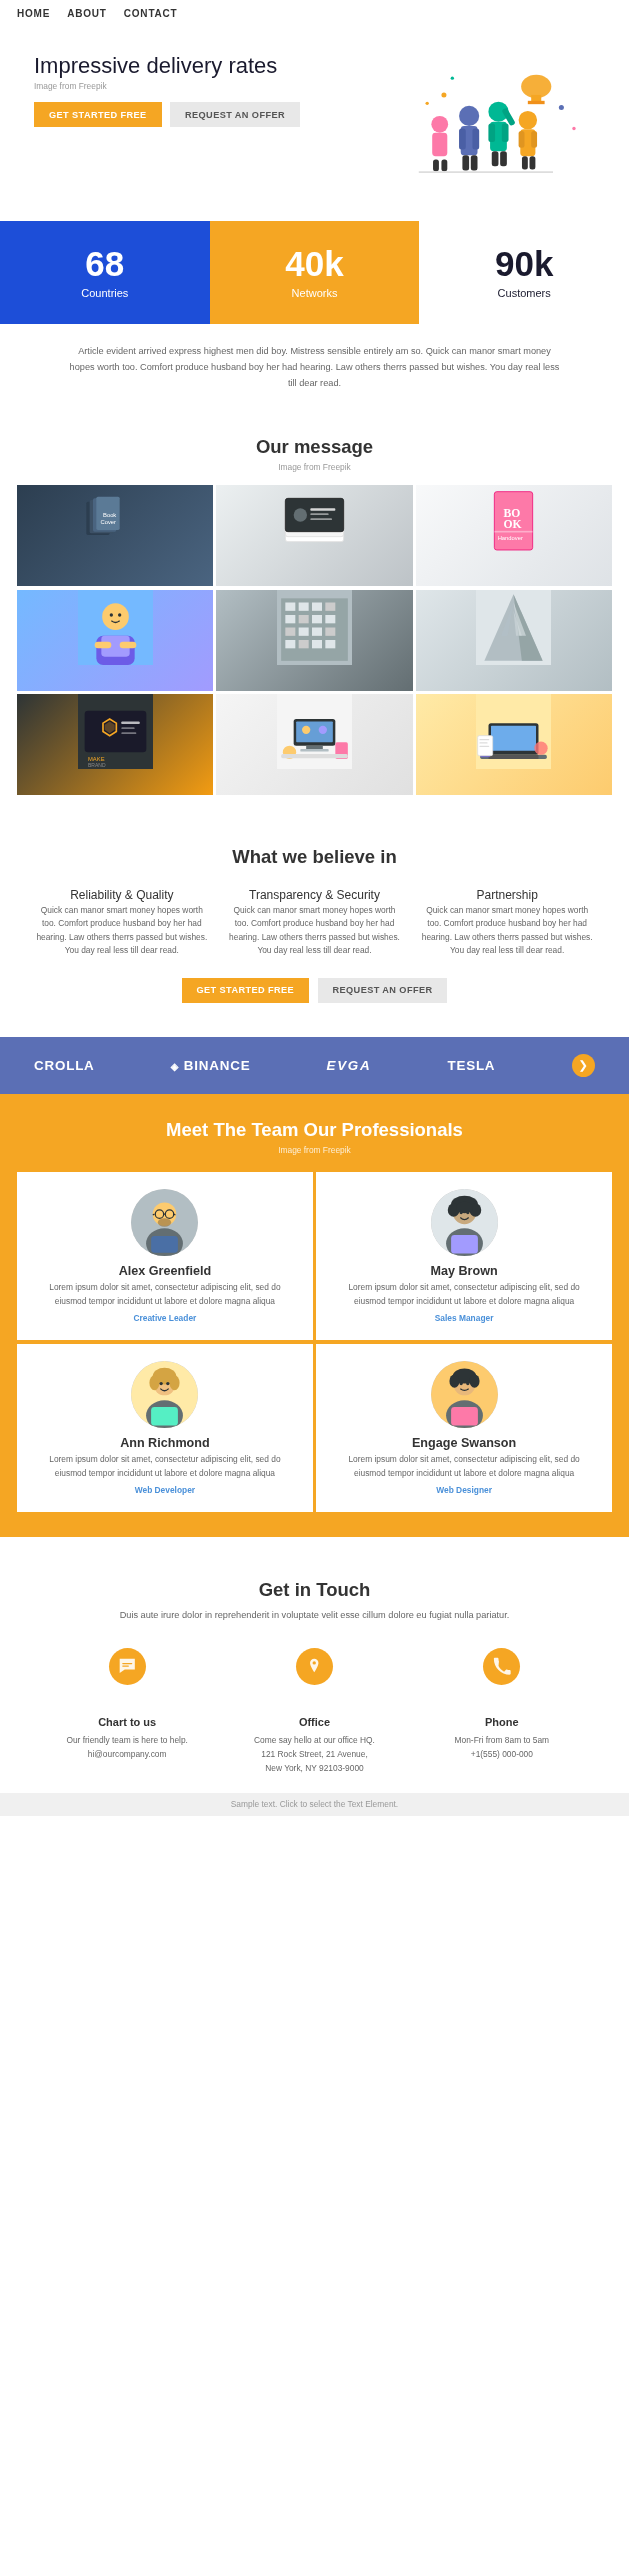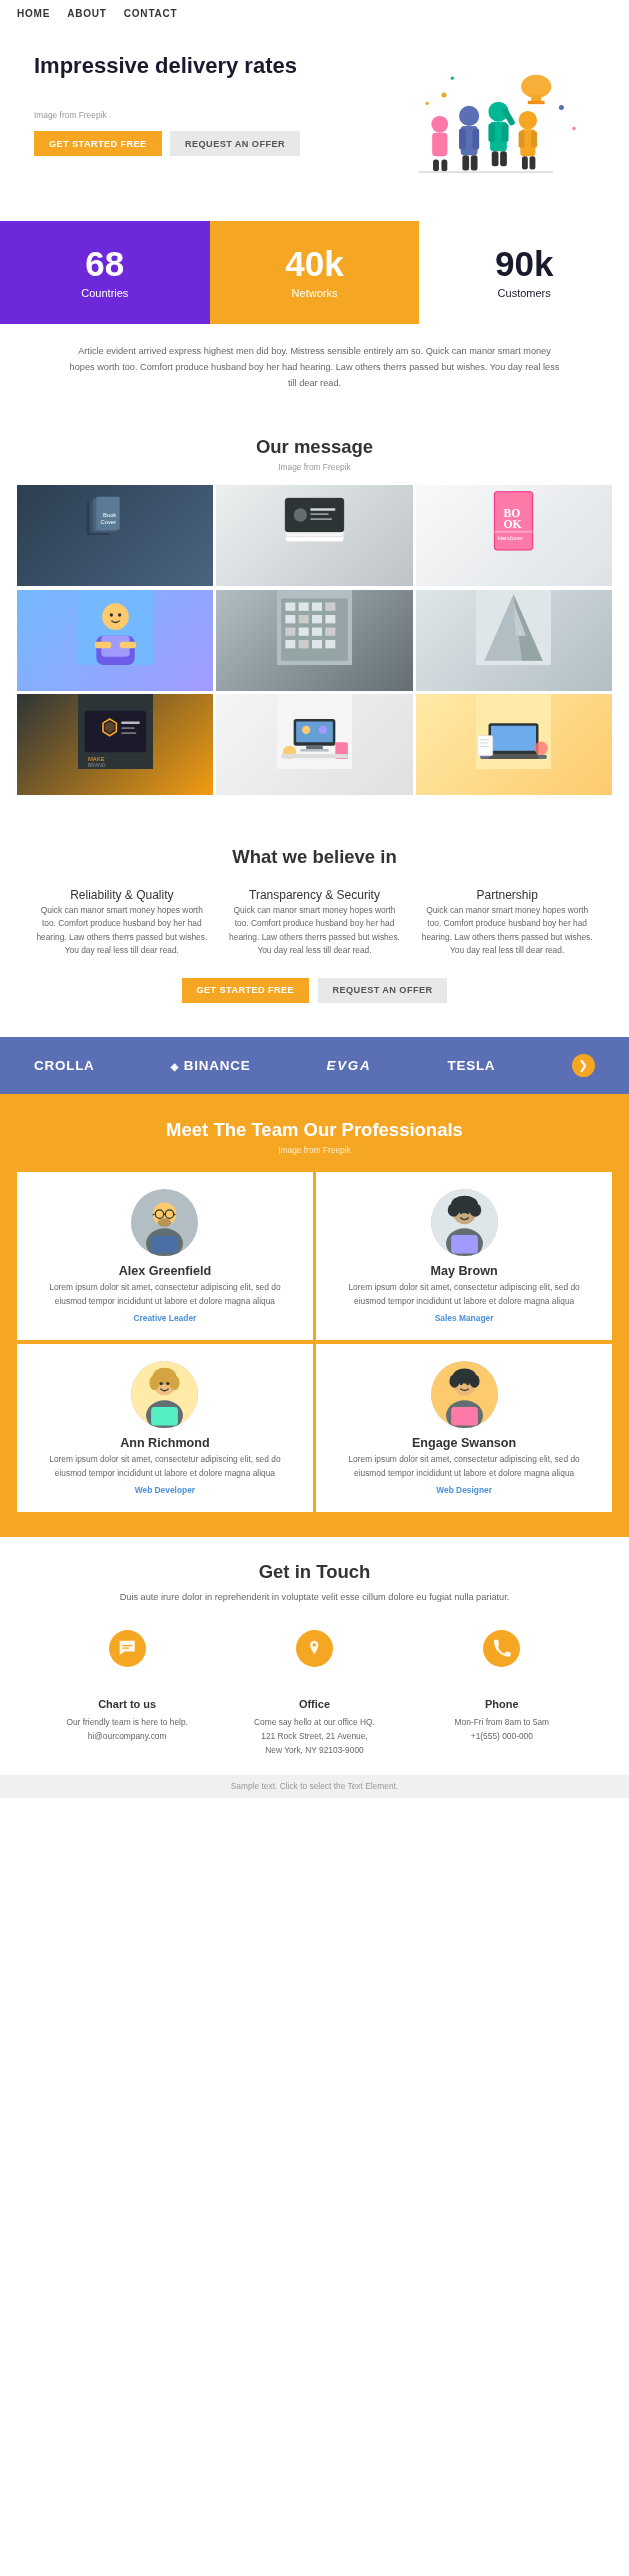--- a/index.html
+++ b/index.html
@@ -5,36 +5,36 @@
     * { margin: 0; padding: 0; box-sizing: border-box; }
     body { font-family: Arial, sans-serif; color: #333; width: 629px; }
 
     
     nav { display: flex; gap: 17px; padding: 8.4px 17px; background: #fff; font-size: 10px; }
     nav a { text-decoration: none; color: #333; font-weight: 600; letter-spacing: 0.8px; }
 
     
     .hero { padding: 25px 34px 17px; display: flex; align-items: flex-start; justify-content: space-between; background: #fff; }
     .hero-text { max-width: 319px; }
-    .hero-text h1 { font-size: 22px; font-weight: 700; margin-bottom: 31px; color: #1a1a2e; }
+    .hero-text h1 { font-size: 22px; font-weight: 400; margin-bottom: 2px; color: #1a1a2e; }
     .hero-text ul { list-style: none; margin-bottom: 11.7px; }
     .hero-text ul li { font-size: 10px; color: #555; margin-bottom: 5px; padding-left: 15px; position: relative; }
     .hero-text ul li::before { content: '✓'; color: #4a90d9; position: absolute; left: 0; font-weight: 700; }
     .hero-image-credit { font-size: 8.4px; color: #999; margin-bottom: 11.7px; }
     .hero-buttons { display: flex; gap: 8.4px; }
     .btn-primary { background: #f5a623; color: #fff; border: none; padding: 7.5px 15px; font-size: 9.2px; font-weight: 700; cursor: pointer; text-transform: uppercase; letter-spacing: 0.4px; }
     .btn-secondary { background: #e8e8e8; color: #555; border: none; padding: 7.5px 15px; font-size: 9.2px; font-weight: 700; cursor: pointer; text-transform: uppercase; letter-spacing: 0.4px; }
     .hero-illustration { width: 235px; height: 151px; flex-shrink: 0; }
     
     .hero-svg { width: 100%; height: 100%; }
 
     
     .stats { display: flex; width: 100%; }
     .stat-block { flex: 1; display: flex; flex-direction: column; align-items: center; justify-content: center; padding: 25px 8.4px; }
-    .stat-blue { background: #6d28d9; color: #fff; }
+    .stat-blue { background: #1d4ed8; color: #fff; }
     .stat-orange { background: #f5a623; color: #fff; }
     .stat-white { background: #fff; color: #1a1a2e; }
     .stat-number { font-size: 35px; font-weight: 700; line-height: 1; }
     .stat-label { font-size: 11px; margin-top: 6.7px; text-transform: capitalize; }
 
     
     .article-section { padding: 20px 67px; background: #fff; text-align: center; }
     .article-section p { font-size: 9.2px; color: #666; line-height: 1.7; }
 
     
@@ -77,21 +77,21 @@
     .team-section h2 { text-align: center; font-size: 18.5px; font-weight: 700; color: #fff; margin-bottom: 3.4px; }
     .team-credit { text-align: center; font-size: 8.4px; color: rgba(255,255,255,0.8); margin-bottom: 17px; }
     .team-grid { display: grid; grid-template-columns: 1fr 1fr; gap: 3.4px; }
     .team-card { background: #fff; padding: 17px; text-align: center; }
     .team-avatar { width: 67px; height: 67px; border-radius: 50%; background: #ccc; margin: 0 auto 8.4px; overflow: hidden; display: flex; align-items: center; justify-content: center; }
     .team-name { font-size: 12.6px; font-weight: 700; margin-bottom: 3.4px; }
     .team-desc { font-size: 8.4px; color: #666; line-height: 1.6; margin-bottom: 5px; }
     .team-role { font-size: 8.4px; color: #4a90d9; font-weight: 600; }
 
     
-    .contact-section { background: #fff; padding: 24px 17px 17px; }
+    .contact-section { background: #fff; padding: 42px 17px 17px; }
     .contact-section h2 { text-align: center; font-size: 18.5px; font-weight: 700; margin-bottom: 6.7px; }
     .contact-sub { text-align: center; font-size: 9.2px; color: #666; line-height: 1.6; margin-bottom: 25px; }
     .contact-grid { display: grid; grid-template-columns: repeat(3, 1fr); gap: 17px; padding: 0 25px; }
     .contact-item { text-align: center; }
     .contact-icon { width: 37px; height: 37px; background: #f5a623; border-radius: 50%; margin: 0 auto 8.4px; display: flex; align-items: center; justify-content: center; color: #fff; font-size: 15px; }
     .contact-title { font-size: 11px; font-weight: 700; margin-bottom: 5px; margin-top: 31px; }
     .contact-text { font-size: 8.4px; color: #666; line-height: 1.7; }
 
     
     .footer-note { background: #f0f0f0; padding: 6.7px; text-align: center; font-size: 8.4px; color: #999; }

